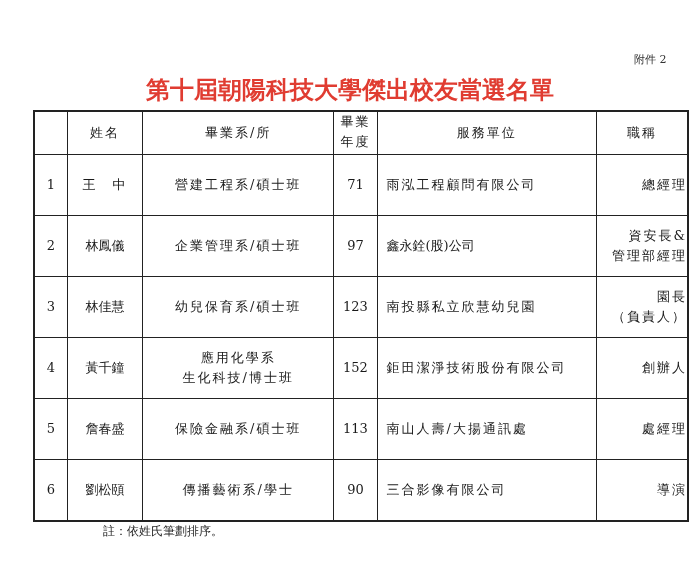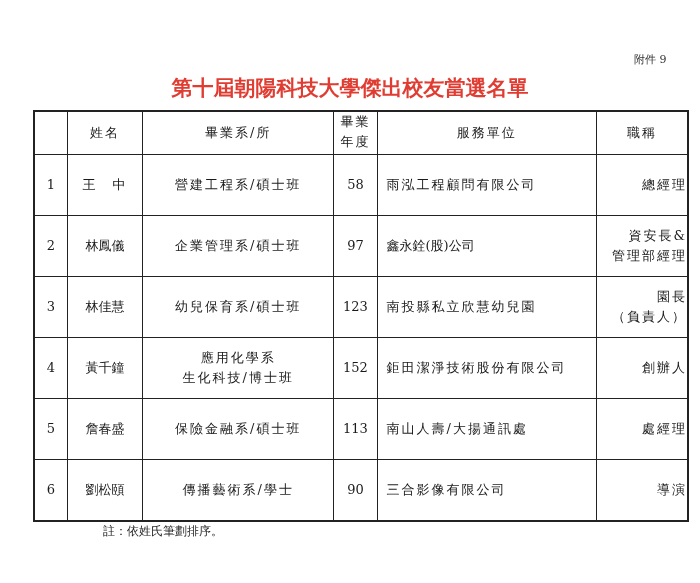--- a/index.html
+++ b/index.html
@@ -10,21 +10,21 @@
   }
   .attachment {
     position: absolute; left: 634px; top: 52px;
     font-size: 11px; color: #333;
     font-family: "DejaVu Serif", serif;
   }
   .title {
     position: absolute; left: 0; top: 74px; width: 700px;
     text-align: center;
     font-family: "DejaVu Sans", "Liberation Sans", sans-serif;
-    font-size: 21px; font-weight: bold; color: #e03c31;
+    font-size: 24px; font-weight: bold; color: #e03c31;
     letter-spacing: 0px;
   }
   table.roster {
     position: absolute; left: 33px; top: 110px;
     width: 656px;
     border-collapse: collapse;
     table-layout: fixed;
     border: 2px solid #222;
   }
   table.roster th, table.roster td {
@@ -50,21 +50,21 @@
   .spaced { letter-spacing: 2px; }
   .line { display: block; }
   .footnote {
     position: absolute; left: 64px; top: 523px;
     font-size: 12px; color: #222; padding-left: 39px;
   }
 </style>
 </head>
 <body>
 
-<div class="attachment">附件 9</div>
+<div class="attachment">附件 2</div>
 
 <div class="title">第十屆朝陽科技大學傑出校友當選名單</div>
 
 <table class="roster">
   <colgroup>
     <col class="c-idx">
       <col class="c-name">
       <col class="c-dept">
       <col class="c-year">
       <col class="c-org">
@@ -83,21 +83,21 @@
       <th class="c-title spaced">職稱</th>
     </tr>
   </thead>
   <tbody>
     <tr>
       <td class="c-idx num">1</td>
       <td class="c-name spaced">王　中</td>
       <td class="c-dept spaced">
         <span class="line">營建工程系/碩士班</span>
       </td>
-      <td class="c-year num">58</td>
+      <td class="c-year num">71</td>
       <td class="c-org spaced">雨泓工程顧問有限公司</td>
       <td class="c-title spaced">
         <span class="line">總經理</span>
       </td>
     </tr>
     <tr>
       <td class="c-idx num">2</td>
       <td class="c-name">林鳳儀</td>
       <td class="c-dept spaced">
         <span class="line">企業管理系/碩士班</span>

